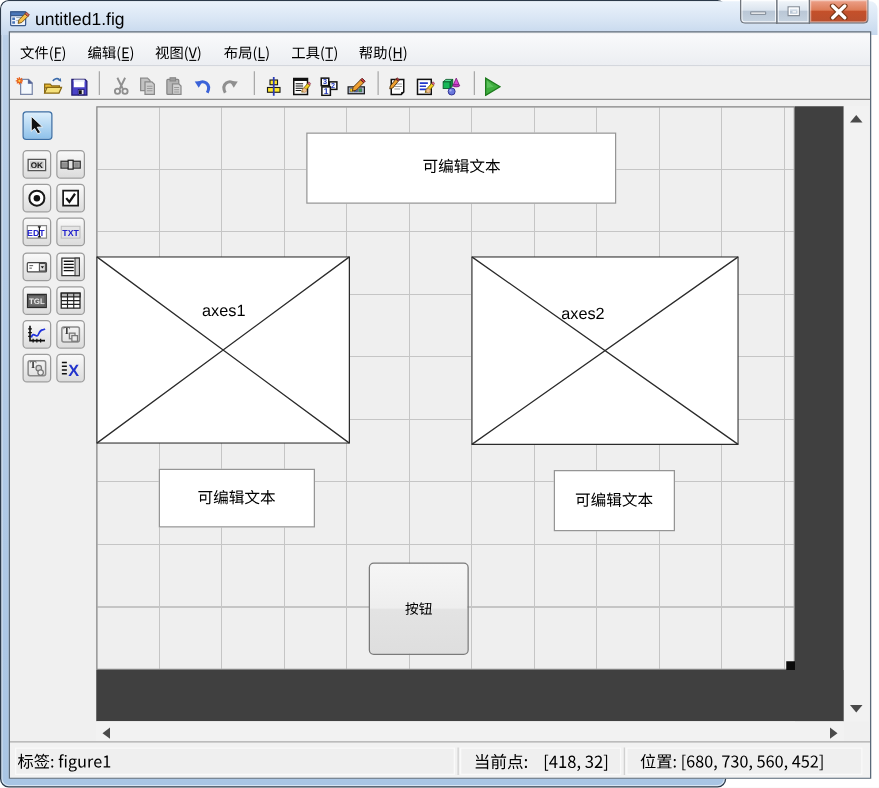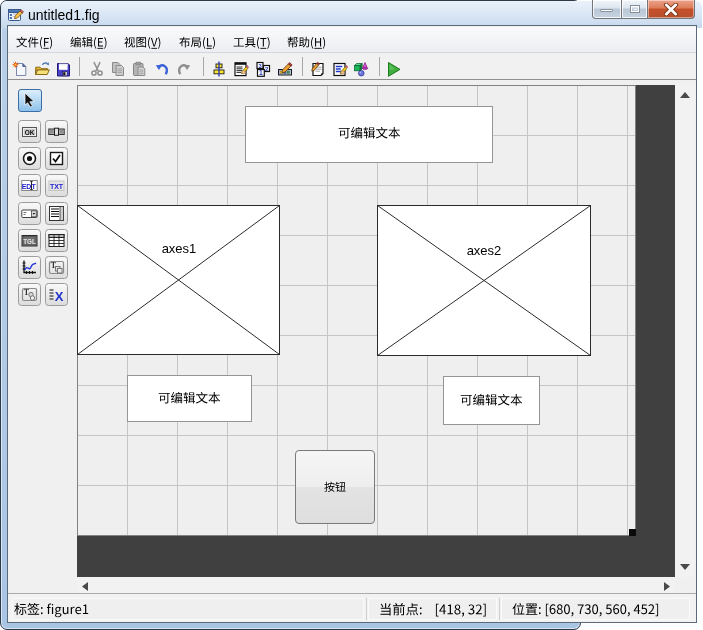--- a/index.html
+++ b/index.html
@@ -203,21 +203,21 @@
     </svg>
 <svg class="t" style="left:77px;top:205px" width="203" height="150" viewBox="0 0 203 150">
       <rect x="0.5" y="0.5" width="202" height="149" fill="#ffffff" stroke="#2b2b2b"></rect>
       <path d="M0.5 0.5L202.5 149.5M202.5 0.5L0.5 149.5" stroke="#2b2b2b" stroke-width="1" fill="none"></path>
     </svg>
 <div class="a" style="left:144px;top:241px;width:70px;text-align:center;font-size:13px;color:#000;background:transparent">axes1</div>
 <svg class="t" style="left:377px;top:205px" width="214" height="151" viewBox="0 0 214 151">
       <rect x="0.5" y="0.5" width="213" height="150" fill="#ffffff" stroke="#2b2b2b"></rect>
       <path d="M0.5 0.5L213.5 150.5M213.5 0.5L0.5 150.5" stroke="#2b2b2b" stroke-width="1" fill="none"></path>
     </svg>
-<div class="a" style="left:449px;top:243px;width:70px;text-align:center;font-size:13px;color:#000">axes2</div>
+<div class="a" style="left:449px;top:243px;width:70px;font-size:13px;color:#000">axes2</div>
 <div class="a" style="left:127px;top:375px;width:125px;height:47px;background:#fff;border:1px solid #959595"></div>
 <svg class="t" style="left:158.2px;top:389.7px" width="65" height="17" viewBox="0 0 65 17">
       <g transform="translate(0,12.5) scale(0.012500)" fill="#000000">
         <path d="M56 -769V-694H747V-29C747 -8 740 -2 718 0C694 0 612 1 532 -3C544 19 558 56 563 78C662 78 732 78 772 65C811 52 825 26 825 -28V-694H948V-769ZM231 -475H494V-245H231ZM158 -547V-93H231V-173H568V-547Z M1040 -54 1058 15C1140 -18 1245 -61 1346 -103L1332 -163C1223 -121 1114 -79 1040 -54ZM1061 -423C1075 -430 1098 -435 1205 -450C1167 -386 1132 -335 1116 -316C1087 -278 1066 -252 1045 -248C1053 -230 1064 -196 1068 -182C1087 -194 1118 -204 1339 -255C1336 -271 1333 -298 1334 -317L1167 -282C1238 -374 1307 -486 1364 -597L1303 -632C1286 -593 1265 -554 1245 -517L1133 -505C1190 -593 1246 -706 1287 -815L1215 -840C1179 -719 1112 -587 1091 -554C1071 -520 1055 -496 1038 -491C1046 -473 1057 -438 1061 -423ZM1624 -350V-202H1541V-350ZM1675 -350H1746V-202H1675ZM1481 -412V72H1541V-143H1624V47H1675V-143H1746V46H1797V-143H1871V7C1871 14 1868 16 1861 17C1854 17 1836 17 1814 16C1822 32 1829 56 1831 73C1867 73 1890 71 1908 62C1926 52 1930 35 1930 8V-413L1871 -412ZM1797 -350H1871V-202H1797ZM1605 -826C1621 -798 1637 -762 1648 -732H1414V-515C1414 -361 1405 -139 1314 21C1329 28 1360 50 1372 63C1465 -99 1482 -335 1483 -498H1920V-732H1729C1717 -765 1697 -811 1675 -846ZM1483 -668H1850V-561H1483Z M2551 -751H2819V-650H2551ZM2482 -808V-594H2892V-808ZM2081 -332C2089 -340 2119 -346 2153 -346H2244V-202L2040 -167L2056 -94L2244 -132V76H2313V-146L2427 -169L2423 -234L2313 -214V-346H2405V-414H2313V-568H2244V-414H2148C2176 -483 2204 -565 2228 -650H2412V-722H2247C2255 -756 2263 -791 2269 -825L2196 -840C2191 -801 2183 -761 2174 -722H2047V-650H2157C2136 -570 2115 -504 2105 -479C2088 -435 2075 -403 2058 -398C2066 -380 2077 -346 2081 -332ZM2815 -472V-386H2560V-472ZM2400 -76 2412 -8 2815 -40V80H2885V-46L2959 -52L2960 -115L2885 -110V-472H2953V-535H2423V-472H2491V-82ZM2815 -329V-242H2560V-329ZM2815 -185V-105L2560 -86V-185Z M3423 -823C3453 -774 3485 -707 3497 -666L3580 -693C3566 -734 3531 -799 3501 -847ZM3050 -664V-590H3206C3265 -438 3344 -307 3447 -200C3337 -108 3202 -40 3036 7C3051 25 3075 60 3083 78C3250 24 3389 -48 3502 -146C3615 -46 3751 28 3915 73C3928 52 3950 20 3967 4C3807 -36 3671 -107 3560 -201C3661 -304 3738 -432 3796 -590H3954V-664ZM3504 -253C3410 -348 3336 -462 3284 -590H3711C3661 -455 3592 -344 3504 -253Z M4460 -839V-629H4065V-553H4367C4294 -383 4170 -221 4037 -140C4055 -125 4080 -98 4092 -79C4237 -178 4366 -357 4444 -553H4460V-183H4226V-107H4460V80H4539V-107H4772V-183H4539V-553H4553C4629 -357 4758 -177 4906 -81C4920 -102 4946 -131 4965 -146C4826 -226 4700 -384 4628 -553H4937V-629H4539V-839Z"></path>
       </g>
     </svg>
 <div class="a" style="left:443px;top:376px;width:97px;height:49px;background:#fff;border:1px solid #959595"></div>
 <svg class="t" style="left:460.2px;top:392.3px" width="65" height="17" viewBox="0 0 65 17">
       <g transform="translate(0,12.5) scale(0.012500)" fill="#000000">
         <path d="M56 -769V-694H747V-29C747 -8 740 -2 718 0C694 0 612 1 532 -3C544 19 558 56 563 78C662 78 732 78 772 65C811 52 825 26 825 -28V-694H948V-769ZM231 -475H494V-245H231ZM158 -547V-93H231V-173H568V-547Z M1040 -54 1058 15C1140 -18 1245 -61 1346 -103L1332 -163C1223 -121 1114 -79 1040 -54ZM1061 -423C1075 -430 1098 -435 1205 -450C1167 -386 1132 -335 1116 -316C1087 -278 1066 -252 1045 -248C1053 -230 1064 -196 1068 -182C1087 -194 1118 -204 1339 -255C1336 -271 1333 -298 1334 -317L1167 -282C1238 -374 1307 -486 1364 -597L1303 -632C1286 -593 1265 -554 1245 -517L1133 -505C1190 -593 1246 -706 1287 -815L1215 -840C1179 -719 1112 -587 1091 -554C1071 -520 1055 -496 1038 -491C1046 -473 1057 -438 1061 -423ZM1624 -350V-202H1541V-350ZM1675 -350H1746V-202H1675ZM1481 -412V72H1541V-143H1624V47H1675V-143H1746V46H1797V-143H1871V7C1871 14 1868 16 1861 17C1854 17 1836 17 1814 16C1822 32 1829 56 1831 73C1867 73 1890 71 1908 62C1926 52 1930 35 1930 8V-413L1871 -412ZM1797 -350H1871V-202H1797ZM1605 -826C1621 -798 1637 -762 1648 -732H1414V-515C1414 -361 1405 -139 1314 21C1329 28 1360 50 1372 63C1465 -99 1482 -335 1483 -498H1920V-732H1729C1717 -765 1697 -811 1675 -846ZM1483 -668H1850V-561H1483Z M2551 -751H2819V-650H2551ZM2482 -808V-594H2892V-808ZM2081 -332C2089 -340 2119 -346 2153 -346H2244V-202L2040 -167L2056 -94L2244 -132V76H2313V-146L2427 -169L2423 -234L2313 -214V-346H2405V-414H2313V-568H2244V-414H2148C2176 -483 2204 -565 2228 -650H2412V-722H2247C2255 -756 2263 -791 2269 -825L2196 -840C2191 -801 2183 -761 2174 -722H2047V-650H2157C2136 -570 2115 -504 2105 -479C2088 -435 2075 -403 2058 -398C2066 -380 2077 -346 2081 -332ZM2815 -472V-386H2560V-472ZM2400 -76 2412 -8 2815 -40V80H2885V-46L2959 -52L2960 -115L2885 -110V-472H2953V-535H2423V-472H2491V-82ZM2815 -329V-242H2560V-329ZM2815 -185V-105L2560 -86V-185Z M3423 -823C3453 -774 3485 -707 3497 -666L3580 -693C3566 -734 3531 -799 3501 -847ZM3050 -664V-590H3206C3265 -438 3344 -307 3447 -200C3337 -108 3202 -40 3036 7C3051 25 3075 60 3083 78C3250 24 3389 -48 3502 -146C3615 -46 3751 28 3915 73C3928 52 3950 20 3967 4C3807 -36 3671 -107 3560 -201C3661 -304 3738 -432 3796 -590H3954V-664ZM3504 -253C3410 -348 3336 -462 3284 -590H3711C3661 -455 3592 -344 3504 -253Z M4460 -839V-629H4065V-553H4367C4294 -383 4170 -221 4037 -140C4055 -125 4080 -98 4092 -79C4237 -178 4366 -357 4444 -553H4460V-183H4226V-107H4460V80H4539V-107H4772V-183H4539V-553H4553C4629 -357 4758 -177 4906 -81C4920 -102 4946 -131 4965 -146C4826 -226 4700 -384 4628 -553H4937V-629H4539V-839Z"></path>

